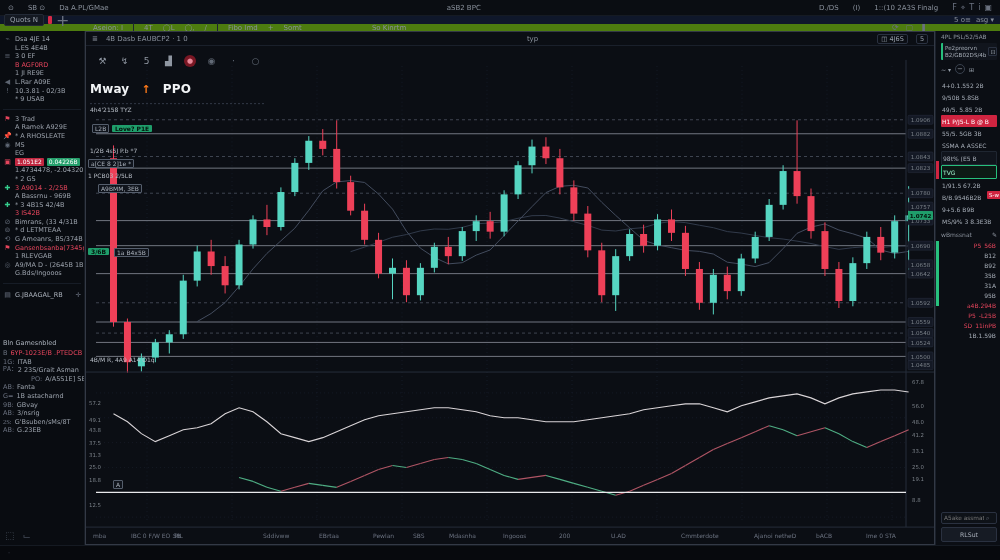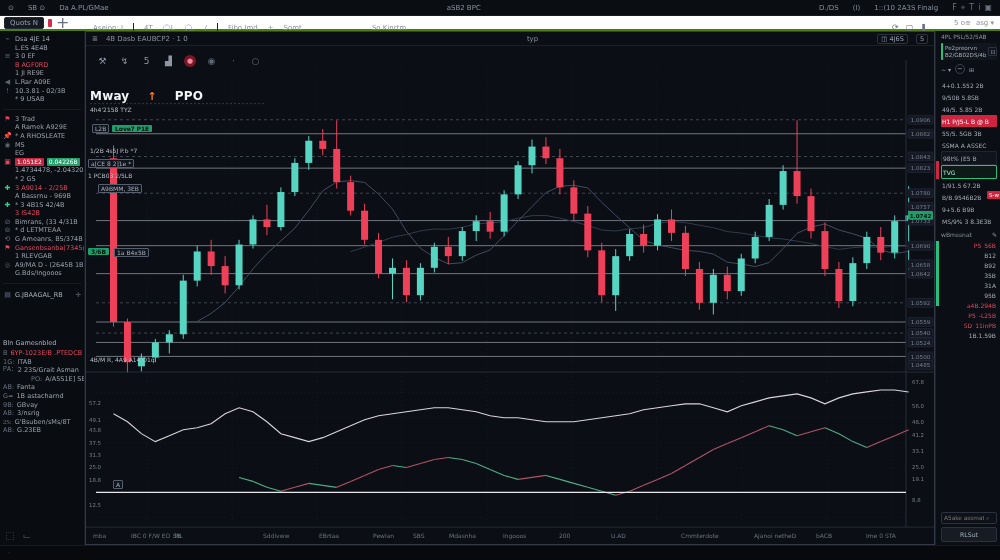--- a/index.html
+++ b/index.html
@@ -8,21 +8,21 @@
   .app { width:1000px; height:560px; display:flex; flex-direction:column; }
 
   
   .topbar { height:16px; background:#0a0d12; border-bottom:1px solid #151a22;
     display:flex; align-items:center; font-size:7px; color:#8a919c; padding:0 8px; gap:14px; }
   .topbar .grow { flex:1; }
   .tb-item { display:flex; align-items:center; gap:4px; white-space:nowrap; }
   .tb-ico { color:#6b7280; font-size:8px; }
 
   
-  .strip { height:15px; display:flex; background:#ffffff; border-bottom:2px solid #4d7c0f; }
+  .strip { height:15px; display:flex; background:#0f172a; border-bottom:7px solid #4d7c0f; }
   .strip-left { width:85px; display:flex; align-items:center; gap:4px; padding:0 4px; }
   .tabchip { background:#141922; border:1px solid #232a36; border-radius:2px; color:#98a0ab;
     font-size:7px; padding:1px 5px; display:flex; gap:3px; align-items:center; }
   .tab-reddot { width:4px; height:8px; background:#d62b47; border-radius:1px; display:inline-block; }
   .strip-mid { flex:1; display:flex; align-items:flex-end; gap:10px; font-size:7px; color:#8a919c; padding:0 8px;margin-top:16px; }
   .tool-item { display:flex; gap:3px; align-items:center; white-space:nowrap; }
   .tool-sep { width:1px; height:9px; background:#1d2430; }
   .strip-right { width:65px; display:flex; align-items:center; justify-content:flex-end;
     gap:5px; font-size:7px; color:#8a919c; padding:0 6px; }
 
@@ -52,21 +52,21 @@
   .ch-body { flex:1; position:relative; min-height:0; }
   .ch-body svg { position:absolute; inset:0; }
 
   .iconrow { position:absolute; top:8px; left:10px; display:flex; gap:9px; align-items:center; z-index:3; }
   .crt-ico { width:13px; height:13px; display:flex; align-items:center; justify-content:center;
     color:#8f96a1; font-size:9px; }
   .crt-ico.red { background:#7a1724; color:#e9899a; border-radius:50%; font-size:7px; width:12px; height:12px; }
   .crt-ico.dim { color:#626a76; }
 
   .symtitle { position:absolute; top:36px; left:4px; z-index:3; font-size:12px; font-weight:bold;
-    color:#f2f4f6; letter-spacing:.2px; display:flex; align-items:center; gap:18px;margin-top:7px; }
+    color:#f2f4f6; letter-spacing:.2px; display:flex; align-items:center; gap:12px; }
   .symtitle .arrow { color:#ff7a1a; font-size:11px; }
 
   .anno { position:absolute; z-index:3; font-size:6px; color:#c6ccd4; white-space:nowrap; }
   .anno.box { border:1px solid #555e6c; background:#10141c; padding:0 2px; border-radius:1px; color:#aab1bb; }
   .anno.green { background:#1f9e6b; color:#04130c; padding:0 3px; border-radius:1px; font-weight:bold; }
   .anno.txt { color:#b9bfc8; }
 
   
   .rpanel { width:65px; background:#0b0e14; border-left:1px solid #1a202b; position:relative;
     font-size:6px; color:#a6adb7; display:flex; flex-direction:column; padding:3px 3px 3px 5px; overflow:hidden; }

